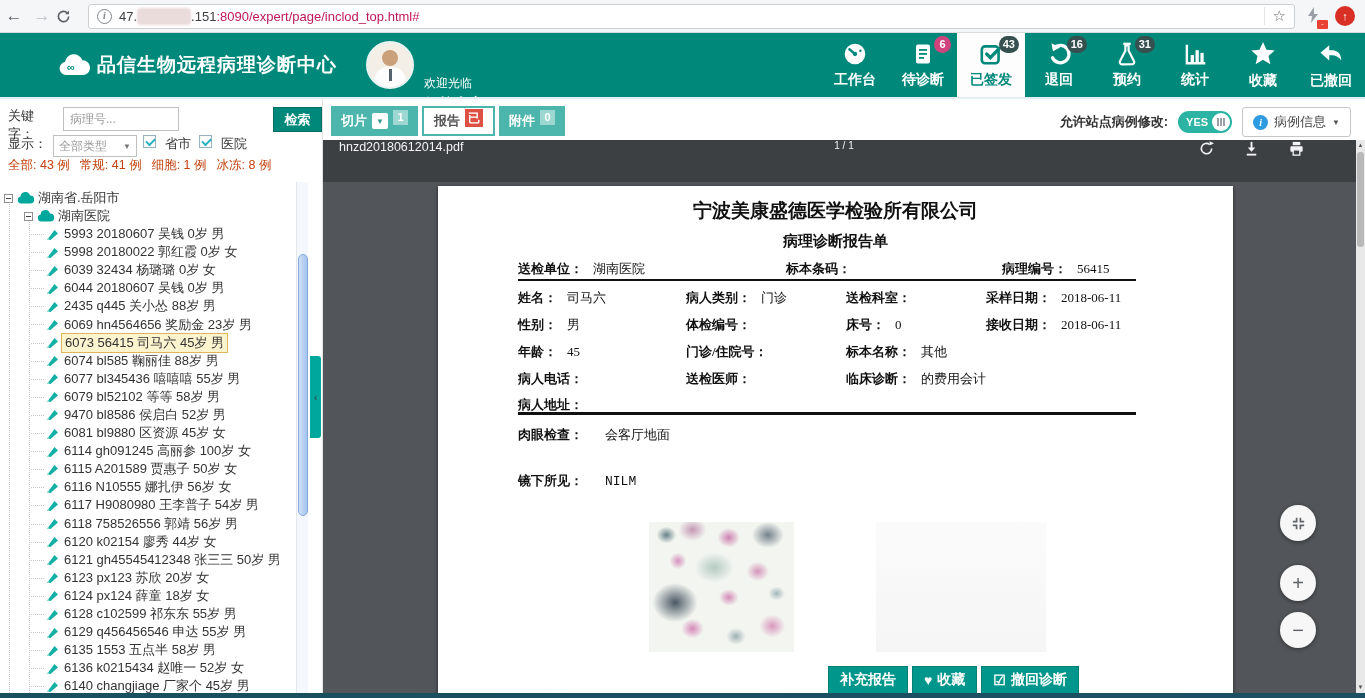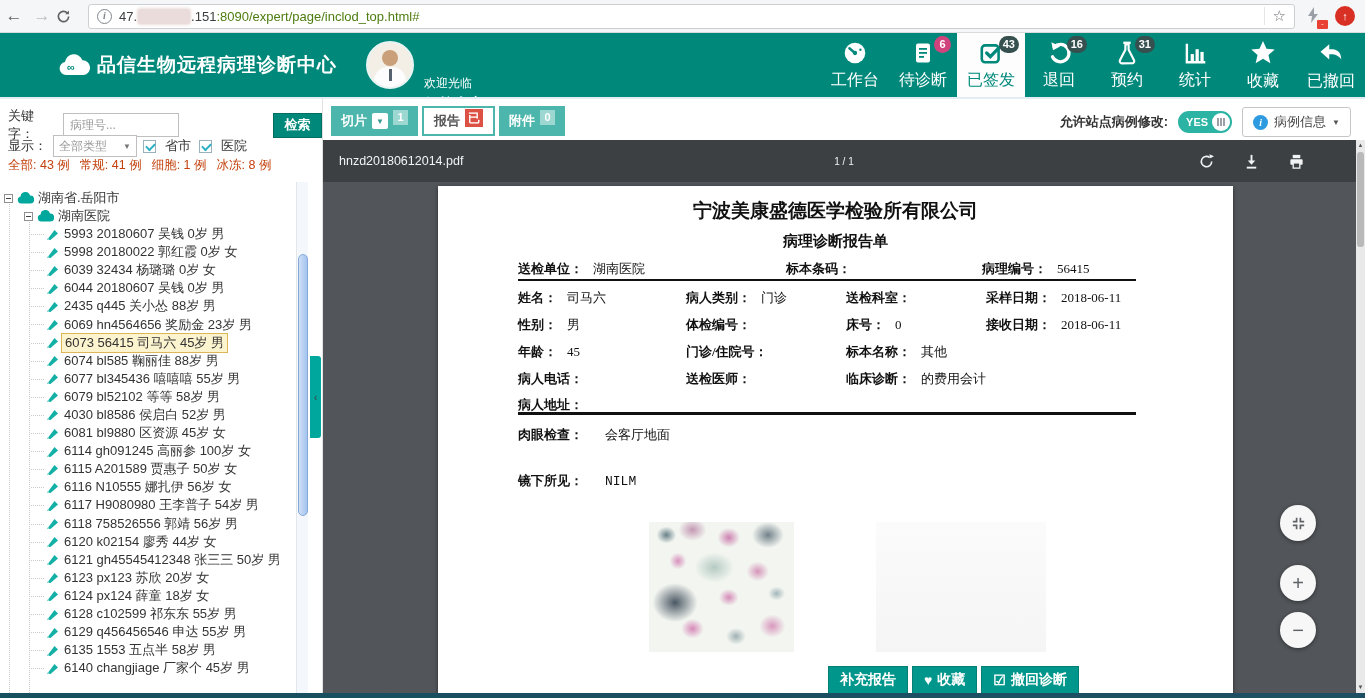--- a/index.html
+++ b/index.html
@@ -5,48 +5,48 @@
   *{margin:0;padding:0;box-sizing:border-box}
   html,body{background:#fff}
   .app{position:relative;width:1365px;height:698px;overflow:hidden;font-family:"Liberation Sans","DejaVu Sans",sans-serif;background:#fff}
   
   .bbar{position:absolute;left:0;top:0;width:100%;height:33px;background:#f5f6f7;border-bottom:1px solid #d8dadc;display:flex;align-items:center}
   .bbtn{font-size:17px;color:#5f6368;width:28px;text-align:center;cursor:pointer}
   .bbtn.fwd{color:#b9bdc1}
   .urlbar{position:relative;flex:1;height:25px;margin-left:4px;margin-right:8px;background:#fff;border:1px solid #cdd0d3;border-radius:3px;display:flex;align-items:center;padding:0 8px;font-size:13px;color:#3c4043}
   .info-i{width:15px;height:15px;border:1.4px solid #80868b;border-radius:50%;color:#80868b;font-size:10px;line-height:12px;text-align:center;margin-right:7px;font-family:"Liberation Serif",serif;font-style:italic;font-weight:bold}
   .blurred{display:inline-block;width:52px;height:15px;margin:0 1px;border-radius:3px;background:#eadcda;box-shadow:0 0 3px 1px #eadcda}
-  .url-gray{color:#4d7c0f}
+  .url-gray{color:#be185d}
   .url-star{margin-left:auto;color:#6b7075;font-size:15px;padding-left:8px;border-left:1px solid #e3e5e7}
   .ext-ico{position:relative;width:22px;height:22px;margin-right:10px}
   .ext-ico svg{display:block}
   .ext-badge{position:absolute;right:-3px;bottom:-2px;width:11px;height:9px;background:#e94235;border-radius:1px;color:#fff;font-size:7px;line-height:8px;text-align:center}
   .upd-ico{width:20px;height:20px;border-radius:50%;background:#d93025;color:#fff;font-size:11px;font-weight:bold;text-align:center;line-height:20px;margin-right:10px}
   
   .hdr{position:absolute;left:0;top:33px;width:100%;height:64px;background:#00897b}
   .logo{position:absolute;left:58px;top:0;height:64px;display:flex;align-items:center;gap:7px;color:#fff}
   .logo-text{font-size:19px;font-weight:bold;letter-spacing:1px}
   .avatar{position:absolute;left:366px;top:8px;width:48px;height:48px;border-radius:50%;background:#f3efe6;border:2px solid #e8f4f2;overflow:hidden}
   .avatar .head{position:absolute;left:14px;top:7px;width:16px;height:16px;border-radius:50%;background:#c9a079}
   .avatar .body{position:absolute;left:6px;top:24px;width:32px;height:22px;border-radius:14px 14px 0 0;background:#fdfdfd}
   .avatar .tie{position:absolute;left:21px;top:26px;width:3px;height:12px;background:#54606b}
   .welcome{position:absolute;left:424px;top:42px;color:#fff}
   .welcome .w1{font-size:12px}
   .welcome .w2{font-size:15px;font-weight:bold;margin-top:3px;display:flex;align-items:center;gap:14px}
   .welcome .caret{font-size:9px}
   .nav{position:absolute;right:0;top:0;height:64px;display:flex}
   .nav-item{position:relative;width:68px;height:64px;display:flex;flex-direction:column;align-items:center;justify-content:center;gap:4px;color:#fff;cursor:pointer}
   .nav-item.active{background:#fdfdfd;color:#00897b}
-  .nav-label{font-size:16px;font-weight:normal}
+  .nav-label{font-size:14px;font-weight:bold}
   .nav-badge{position:absolute;top:3px;right:6px;min-width:17px;height:17px;padding:0 4px;border-radius:9px;background:#3e5356;color:#fff;font-size:11px;font-weight:bold;line-height:17px;text-align:center}
   .nav-badge.pink{background:#d0437c}
   .nav-badge.dark{background:#35504f}
   
   .sidebar{position:absolute;left:0;top:97px;width:322px;bottom:5px;background:#fff;border-top:2px solid #e3edf4}
-  .srow{position:absolute;left:8px;display:flex;align-items:center;gap:6px;font-size:13px;color:#333}
+  .srow{position:absolute;left:8px;display:flex;align-items:flex-start;gap:6px;font-size:13px;color:#333}
   .kw-input{width:116px;height:24px;border:1px solid #bfbfbf;font-size:12px;padding:0 6px;color:#333}
   .kw-input::placeholder{color:#999}
   .search-btn{width:52px;height:25px;background:#00897b;border:1px solid #026e63;color:#fff;font-size:13px;font-weight:bold;cursor:pointer}
   .typesel{width:84px;height:22px;border:1px solid #bfbfbf;display:flex;align-items:center;justify-content:space-between;padding:0 5px;color:#999;font-size:12px;background:#fff;cursor:pointer}
   .typesel .caret{font-size:8px;color:#777}
   .cb{position:relative;width:13px;height:13px;border:1px solid #9ab2bd;background:#fff;display:inline-block}
   .cb::after{content:"";position:absolute;left:2px;top:2px;width:7px;height:4px;border-left:2px solid #2ab0c5;border-bottom:2px solid #2ab0c5;transform:rotate(-45deg)}
   .cblabel{margin-left:3px;margin-right:8px}
   .stats{position:absolute;left:8px;top:58px;font-size:12.5px;color:#c2410c;display:flex;gap:10px;white-space:nowrap}
   .tree{position:absolute;left:0;top:80px;right:14px;bottom:0;overflow:hidden;font-size:13px;color:#333}
@@ -71,21 +71,21 @@
   .tab .done{width:18px;height:18px;background:#dd5145;color:#fff;font-size:12px;text-align:center;line-height:18px;margin-top:-6px}
   .rightctl{position:absolute;right:14px;top:8px;height:30px;display:flex;align-items:center;gap:10px}
   .allow-lbl{font-size:13px;font-weight:bold;color:#333}
   .toggle{position:relative;width:54px;height:22px;border-radius:11px;background:#2bb3a3;color:#fff;font-size:11px;font-weight:bold;line-height:22px;padding-left:8px;cursor:pointer}
   .knob{position:absolute;right:2px;top:2px;width:18px;height:18px;border-radius:50%;background:#fff;display:flex;align-items:center;justify-content:center;gap:1.5px}
   .knob i{display:block;width:1.5px;height:8px;background:#9aa0a6}
   .caseinfo-btn{height:30px;display:flex;align-items:center;gap:6px;padding:0 10px;background:#fff;border:1px solid #c6c6c6;border-radius:3px;font-size:13px;color:#444;cursor:pointer}
   .binfo{width:15px;height:15px;border-radius:50%;background:#2e9ae0;color:#fff;font-size:10px;font-weight:bold;font-style:italic;text-align:center;line-height:15px;font-family:"Liberation Serif",serif}
   .caseinfo-btn .caret{font-size:8px;color:#555}
   
-  .pdf-toolbar{position:absolute;left:0;top:41px;right:0;height:42px;background:#3c4043;display:flex;align-items:center;color:#f1f3f4}
+  .pdf-toolbar{position:absolute;left:0;top:41px;right:0;height:42px;background:#3c4043;display:flex;color:#f1f3f4}
   .pdf-name{margin-left:16px;font-size:12.5px}
   .pdf-page{position:absolute;left:0;right:0;text-align:center;font-size:10px}
   .pdf-icons{margin-left:auto;display:flex;gap:28px;margin-right:60px}
   .pdf-icons .ic{cursor:pointer}
   .pdf-body{position:absolute;left:0;top:83px;right:9px;bottom:0;background:#52565a;overflow:hidden}
   .page{position:absolute;left:115px;top:4px;width:795px;height:520px;background:#fff;box-shadow:0 1px 4px rgba(0,0,0,.5);font-family:"Liberation Serif","DejaVu Serif",serif;color:#111}
   .rp-company{position:absolute;left:0;top:12px;width:100%;text-align:center;font-size:19px;font-weight:bold;font-family:"Liberation Sans",sans-serif}
   .rp-title{position:absolute;left:0;top:46px;width:100%;text-align:center;font-size:15px;font-weight:bold;font-family:"Liberation Sans",sans-serif}
   .cell{position:absolute;font-size:13px;white-space:nowrap}
   .cell b{font-weight:bold}
@@ -348,21 +348,21 @@
               <path d="M1 12 L8.5 2 L12 5.5 L4.5 12 Z" fill="#14b0a5"></path>
               <path d="M1 12 L3.6 12 L2 9.8 Z" fill="#8fded8"></path>
             </svg>
             <span class="case-text">6079 bl52102 等等 58岁 男</span>
           </div>
         <div class="case">
             <svg width="13" height="13" viewBox="0 0 13 13">
               <path d="M1 12 L8.5 2 L12 5.5 L4.5 12 Z" fill="#14b0a5"></path>
               <path d="M1 12 L3.6 12 L2 9.8 Z" fill="#8fded8"></path>
             </svg>
-            <span class="case-text">4030 bl8586 侯启白 52岁 男</span>
+            <span class="case-text">9470 bl8586 侯启白 52岁 男</span>
           </div>
         <div class="case">
             <svg width="13" height="13" viewBox="0 0 13 13">
               <path d="M1 12 L8.5 2 L12 5.5 L4.5 12 Z" fill="#14b0a5"></path>
               <path d="M1 12 L3.6 12 L2 9.8 Z" fill="#8fded8"></path>
             </svg>
             <span class="case-text">6081 bl9880 区资源 45岁 女</span>
           </div>
         <div class="case">
             <svg width="13" height="13" viewBox="0 0 13 13">
@@ -440,20 +440,27 @@
               <path d="M1 12 L3.6 12 L2 9.8 Z" fill="#8fded8"></path>
             </svg>
             <span class="case-text">6129 q456456546 申达 55岁 男</span>
           </div>
         <div class="case">
             <svg width="13" height="13" viewBox="0 0 13 13">
               <path d="M1 12 L8.5 2 L12 5.5 L4.5 12 Z" fill="#14b0a5"></path>
               <path d="M1 12 L3.6 12 L2 9.8 Z" fill="#8fded8"></path>
             </svg>
             <span class="case-text">6135 1553 五点半 58岁 男</span>
+          </div>
+        <div class="case">
+            <svg width="13" height="13" viewBox="0 0 13 13">
+              <path d="M1 12 L8.5 2 L12 5.5 L4.5 12 Z" fill="#14b0a5"></path>
+              <path d="M1 12 L3.6 12 L2 9.8 Z" fill="#8fded8"></path>
+            </svg>
+            <span class="case-text">6136 k0215434 赵唯一 52岁 女</span>
           </div>
         <div class="case">
             <svg width="13" height="13" viewBox="0 0 13 13">
               <path d="M1 12 L8.5 2 L12 5.5 L4.5 12 Z" fill="#14b0a5"></path>
               <path d="M1 12 L3.6 12 L2 9.8 Z" fill="#8fded8"></path>
             </svg>
             <span class="case-text">6140 changjiage 厂家个 45岁 男</span>
           </div>
       </div>
     </div>
@@ -524,21 +531,21 @@
       </span>
     </div>
 
     <div class="pdf-body">
       <div class="page">
         <div class="rp-company">宁波美康盛德医学检验所有限公司</div>
         <div class="rp-title">病理诊断报告单</div>
 
         <div class="cell" style="left:80px;top:74px"><b>送检单位：</b><span class="v">湖南医院</span></div>
         <div class="cell" style="left:348px;top:74px"><b>标本条码：</b><span class="v"></span></div>
-        <div class="cell" style="left:544px;top:74px"><b>病理编号：</b><span class="v">56415</span></div>
+        <div class="cell" style="left:564px;top:74px"><b>病理编号：</b><span class="v">56415</span></div>
         <div class="rline" style="top:93px;height:2px"></div>
 
         <div class="cell" style="left:80px;top:103px"><b>姓名：</b><span class="v">司马六</span></div>
         <div class="cell" style="left:248px;top:103px"><b>病人类别：</b><span class="v">门诊</span></div>
         <div class="cell" style="left:408px;top:103px"><b>送检科室：</b><span class="v"></span></div>
         <div class="cell" style="left:548px;top:103px"><b>采样日期：</b><span class="v">2018-06-11</span></div>
 
         <div class="cell" style="left:80px;top:130px"><b>性别：</b><span class="v">男</span></div>
         <div class="cell" style="left:248px;top:130px"><b>体检编号：</b><span class="v"></span></div>
         <div class="cell" style="left:408px;top:130px"><b>床号：</b><span class="v">0</span></div>

